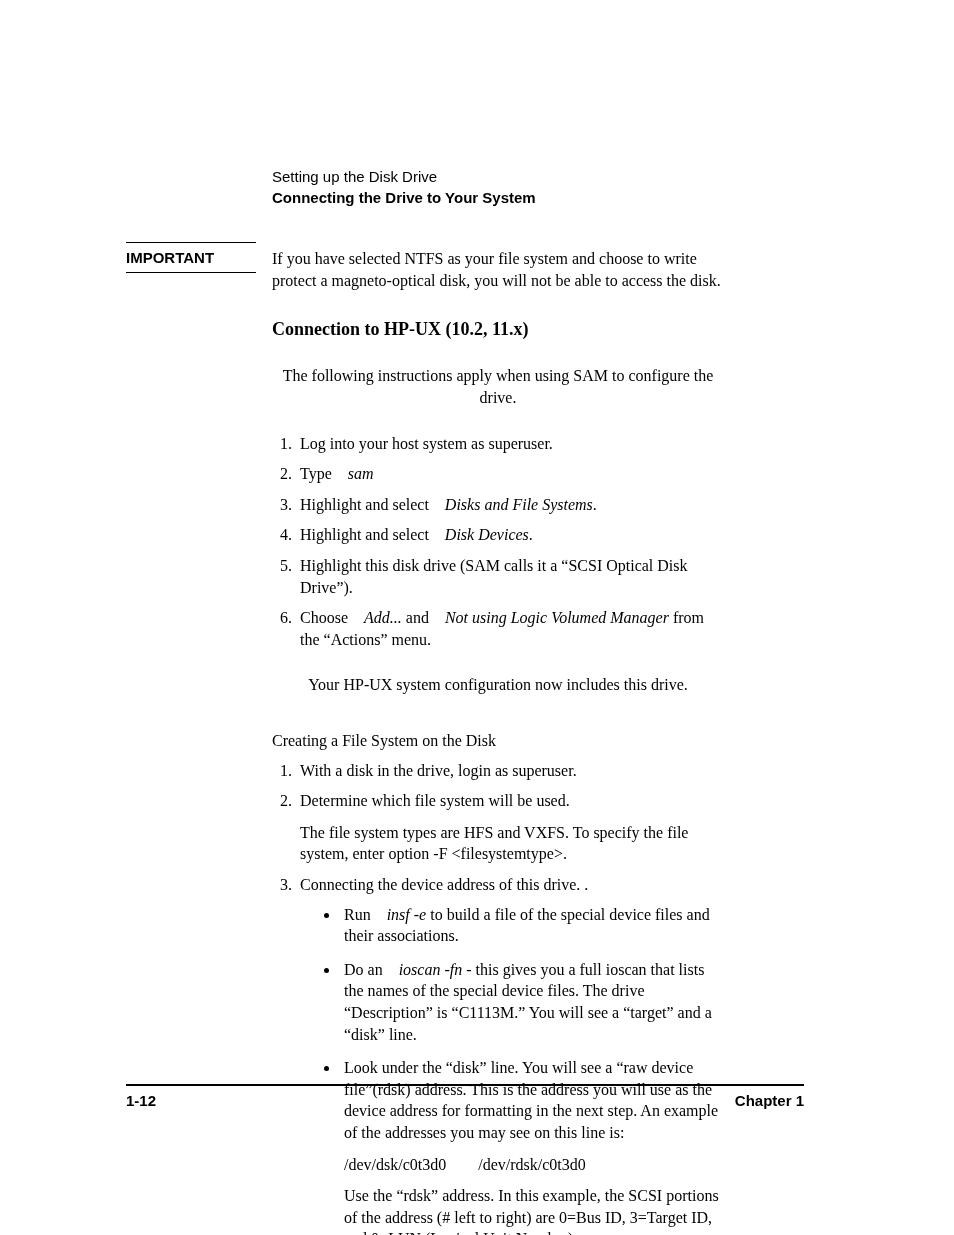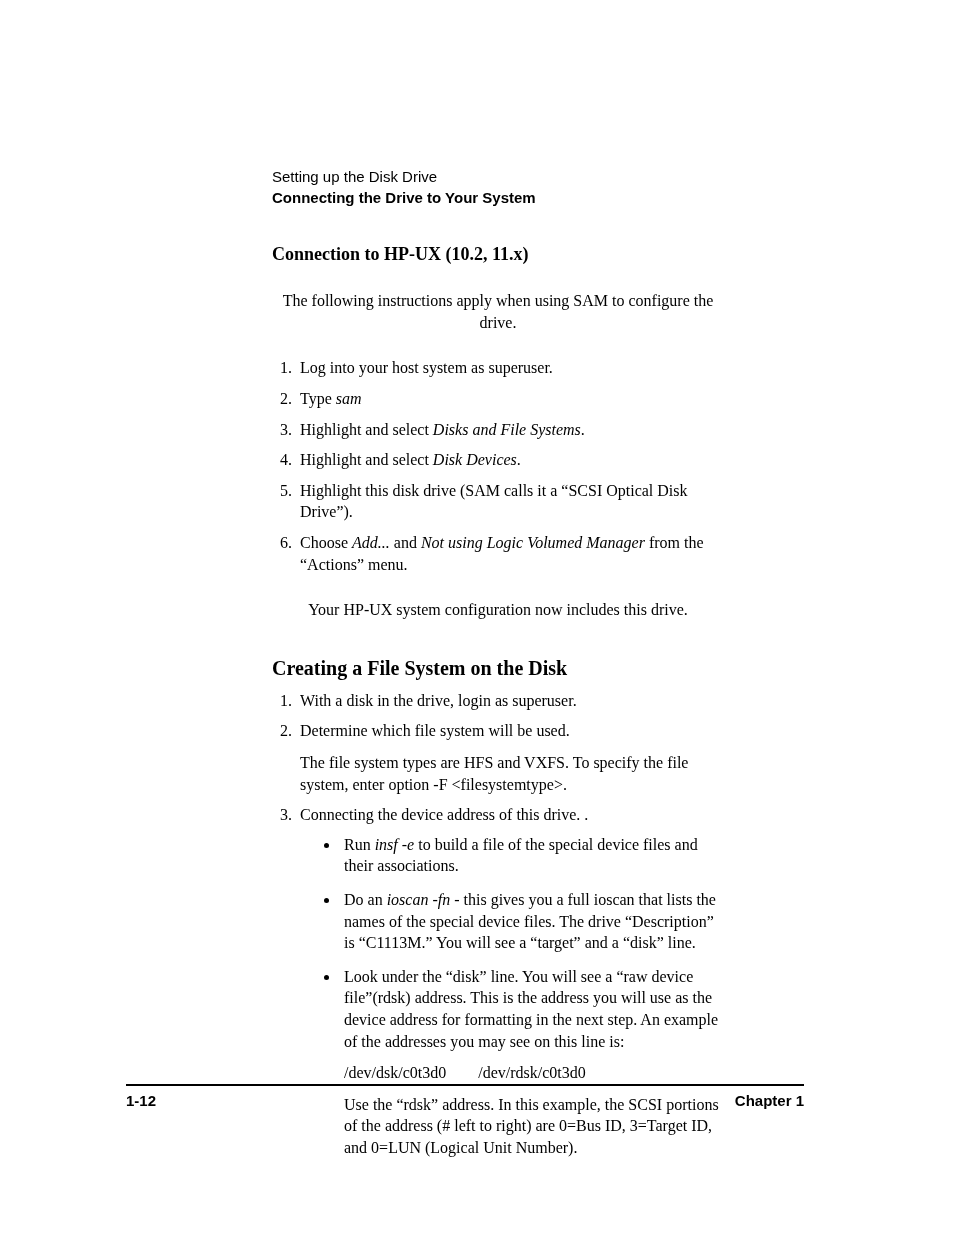--- a/index.html
+++ b/index.html
@@ -59,22 +59,22 @@
     font-size: 16px;
     line-height: 1.35;
   }
   .h3 {
     font-size: 18px;
     font-weight: bold;
     margin-top: 2px;
     margin-bottom: 10px;
   }
   .h4 {
-    font-size: 20px;
-    font-weight: bold;
+    font-size: 16px;
+    font-weight: normal;
     margin-top: 34px;
     margin-bottom: 8px;
   }
   .para {
     margin: 24px 0;
     text-align: center;
   }
   ol.num {
     margin: 8px 0 8px 0;
     padding-left: 24px;
@@ -87,21 +87,21 @@
     list-style-type: disc;
     margin: 8px 0 0 20px;
     padding-left: 20px;
   }
   ul.bullets li {
     margin-bottom: 12px;
   }
   .sub-para {
     margin-top: 10px;
   }
-  .italic { font-style: italic; }
+  .italic { font-style: italic; margin-left: 12px; }
   .footer-rule {
     border-top: 2px solid #000;
     margin-top: 36px;
     padding-top: 6px;
     display: flex;
     justify-content: space-between;
     font-family: Arial, Helvetica, sans-serif;
     font-size: 15px;
     font-weight: bold;
   }
@@ -115,20 +115,26 @@
 </head>
 <body>
 
 <div class="page">
 
   <div class="header-block">
     <div class="header-line1">Setting up the Disk Drive</div>
     <div class="header-line2">Connecting the Drive to Your System</div>
   </div>
 
+  <div class="important-row">
+    <div class="important-label">
+      <div class="important-label-inner">IMPORTANT</div>
+    </div>
+    <div class="important-body">If you have selected NTFS as your file system and choose to write protect a magneto-optical disk, you will not be able to access the disk.</div>
+  </div>
 
   <div class="content">
 
     <div class="h3">Connection to HP-UX (10.2, 11.x)</div>
     <div class="para">The following instructions apply when using SAM to configure the drive.</div>
 
     <ol class="num">
       <li><span>Log into your host system as superuser.</span></li>
       <li><span>Type </span><span class="italic">sam</span></li>
       <li><span>Highlight and select </span><span class="italic">Disks and File Systems</span><span>.</span></li>

